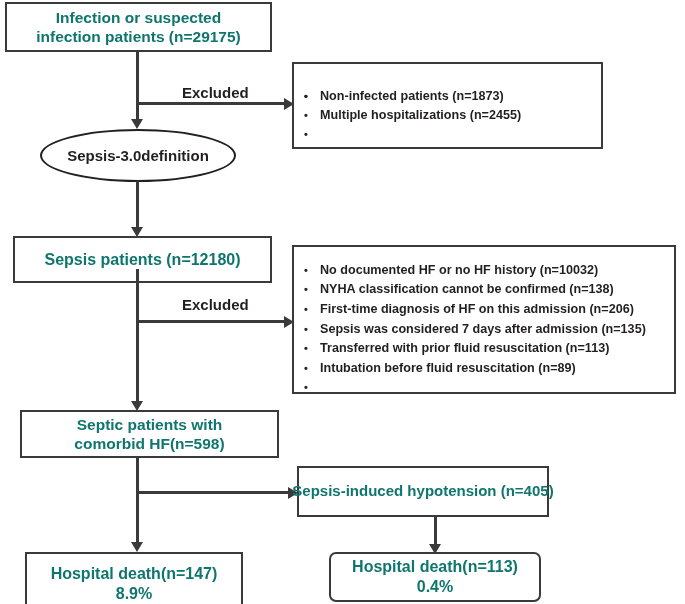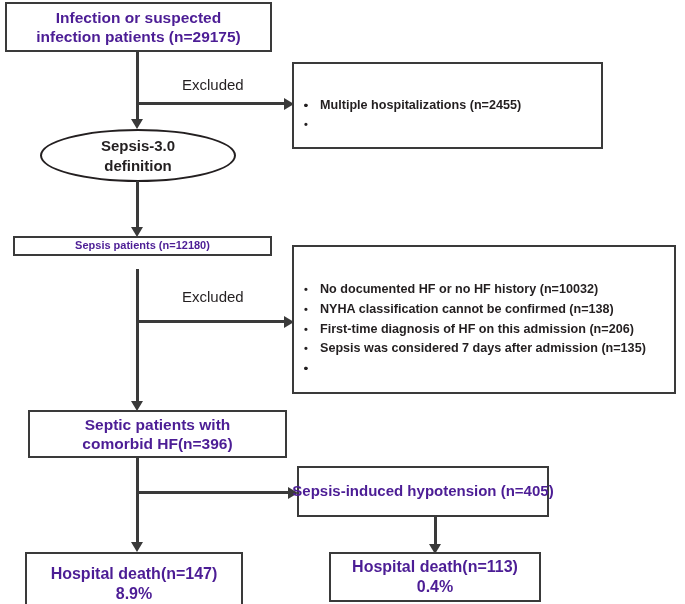--- a/index.html
+++ b/index.html
@@ -19,37 +19,37 @@
   }
   .box {
     position: absolute;
     box-sizing: border-box;
     border: 2.5px solid #3a3a3a;
     background: #ffffff;
     display: flex;
     flex-direction: column;
     align-items: center;
     justify-content: center;
-    color: #4c1d95;
+    color: #0f766e;
     font-weight: bold;
     line-height: 1.25;
     text-align: center;
   }
   .box .line {
     display: block;
     white-space: nowrap;
   }
   .ellipse {
     position: absolute;
     box-sizing: border-box;
     border: 2.5px solid #231f20;
     border-radius: 50%;
     background: #ffffff;
     display: flex;
-    flex-direction: column;
+    flex-direction: row;
     align-items: center;
     justify-content: center;
     color: #231f20;
     font-weight: bold;
     font-size: 15px;
     line-height: 1.3;
     text-align: center;
   }
   .listbox {
     position: absolute;
@@ -100,24 +100,25 @@
   .arrow-right {
     position: absolute;
     width: 0;
     height: 0;
     border-top: 6px solid transparent;
     border-bottom: 6px solid transparent;
     border-left: 10px solid #3a3a3a;
   }
   .edge-label {
     position: absolute;
-    font-weight: normal;
+    font-weight: bold;
     color: #231f20;
     font-size: 15px;
     white-space: nowrap;
+    margin-top: 8px;
   }
 </style>
 </head>
 <body>
 
 <div id="canvas">
 
   <div class="box" style="left:5px; top:2px; width:267px; height:50px; font-size:15.5px;">
     <span class="line">Infection or suspected</span>
     <span class="line">infection patients (n=29175)</span>
@@ -130,40 +131,41 @@
   <div class="arrow-right" style="left:284px; top:98px;"></div>
   <div class="edge-label" style="left:182px; top:76px;">Excluded</div>
 
   <div class="listbox" style="left:292px; top:62px; width:311px; height:87px; font-size:12.6px;">
     <ul>
       <li style="line-height:19px;">
         <span class="bullet">•</span>
       </li>
       <li style="line-height:19px;">
         <span class="bullet">•</span>
+        <span>Non-infected patients (n=1873)</span>
       </li>
       <li style="line-height:19px;">
         <span class="bullet">•</span>
         <span>Multiple hospitalizations (n=2455)</span>
       </li>
       <li style="line-height:19px;">
         <span class="bullet">•</span>
       </li>
     </ul>
   </div>
 
   <div class="ellipse" style="left:40px; top:129px; width:196px; height:53px;">
     <span class="line">Sepsis-3.0</span>
     <span class="line">definition</span>
   </div>
 
   <div class="vline" style="left:136px; top:181px; height:48px;"></div>
   <div class="arrow-down" style="left:131px; top:227px;"></div>
 
-  <div class="box" style="left:13px; top:236px; width:259px; height:20px; font-size:11px;">
+  <div class="box" style="left:13px; top:236px; width:259px; height:47px; font-size:16px;">
     <span class="line">Sepsis patients (n=12180)</span>
   </div>
 
   <div class="vline" style="left:136px; top:269px; height:134px;"></div>
   <div class="arrow-down" style="left:131px; top:401px;"></div>
 
   <div class="hline" style="left:136px; top:320px; width:151px;"></div>
   <div class="arrow-right" style="left:284px; top:316px;"></div>
   <div class="edge-label" style="left:182px; top:288px;">Excluded</div>
 
@@ -180,51 +182,53 @@
       <li style="line-height:19.6px;">
         <span class="bullet">•</span>
         <span>First-time diagnosis of HF on this admission (n=206)</span>
       </li>
       <li style="line-height:19.6px;">
         <span class="bullet">•</span>
         <span>Sepsis was considered 7 days after admission (n=135)</span>
       </li>
       <li style="line-height:19.6px;">
         <span class="bullet">•</span>
-      </li>
-      <li style="line-height:19.6px;">
-        <span class="bullet">•</span>
+        <span>Transferred with prior fluid resuscitation (n=113)</span>
+      </li>
+      <li style="line-height:19.6px;">
+        <span class="bullet">•</span>
+        <span>Intubation before fluid resuscitation (n=89)</span>
       </li>
       <li style="line-height:19.6px;">
         <span class="bullet">•</span>
       </li>
     </ul>
   </div>
 
-  <div class="box" style="left:28px; top:410px; width:259px; height:48px; font-size:15.5px;">
+  <div class="box" style="left:20px; top:410px; width:259px; height:48px; font-size:15.5px;">
     <span class="line">Septic patients with</span>
-    <span class="line">comorbid HF(n=396)</span>
+    <span class="line">comorbid HF(n=598)</span>
   </div>
 
   <div class="vline" style="left:136px; top:458px; height:86px;"></div>
   <div class="arrow-down" style="left:131px; top:542px;"></div>
 
   <div class="hline" style="left:136px; top:491px; width:155px;"></div>
   <div class="arrow-right" style="left:288px; top:487px;"></div>
 
   <div class="box" style="left:297px; top:466px; width:252px; height:51px; font-size:15px;text-align:center;">
     <span class="line">Sepsis-induced hypotension (n=405)</span>
   </div>
 
   <div class="vline" style="left:434px; top:517px; height:29px;"></div>
   <div class="arrow-down" style="left:429px; top:544px;"></div>
 
   <div class="box" style="left:25px; top:552px; width:218px; height:64px; font-size:16px;text-align:center;">
     <span class="line">Hospital death(n=147)</span>
     <span class="line">8.9%</span>
   </div>
 
-  <div class="box" style="left:329px; top:552px; width:212px; height:50px; font-size:16px;">
+  <div class="box" style="left:329px; top:552px; width:212px; height:50px; font-size:16px;border-radius:7px;">
     <span class="line">Hospital death(n=113)</span>
     <span class="line">0.4%</span>
   </div>
 
 </div>
 
 </body></html>

